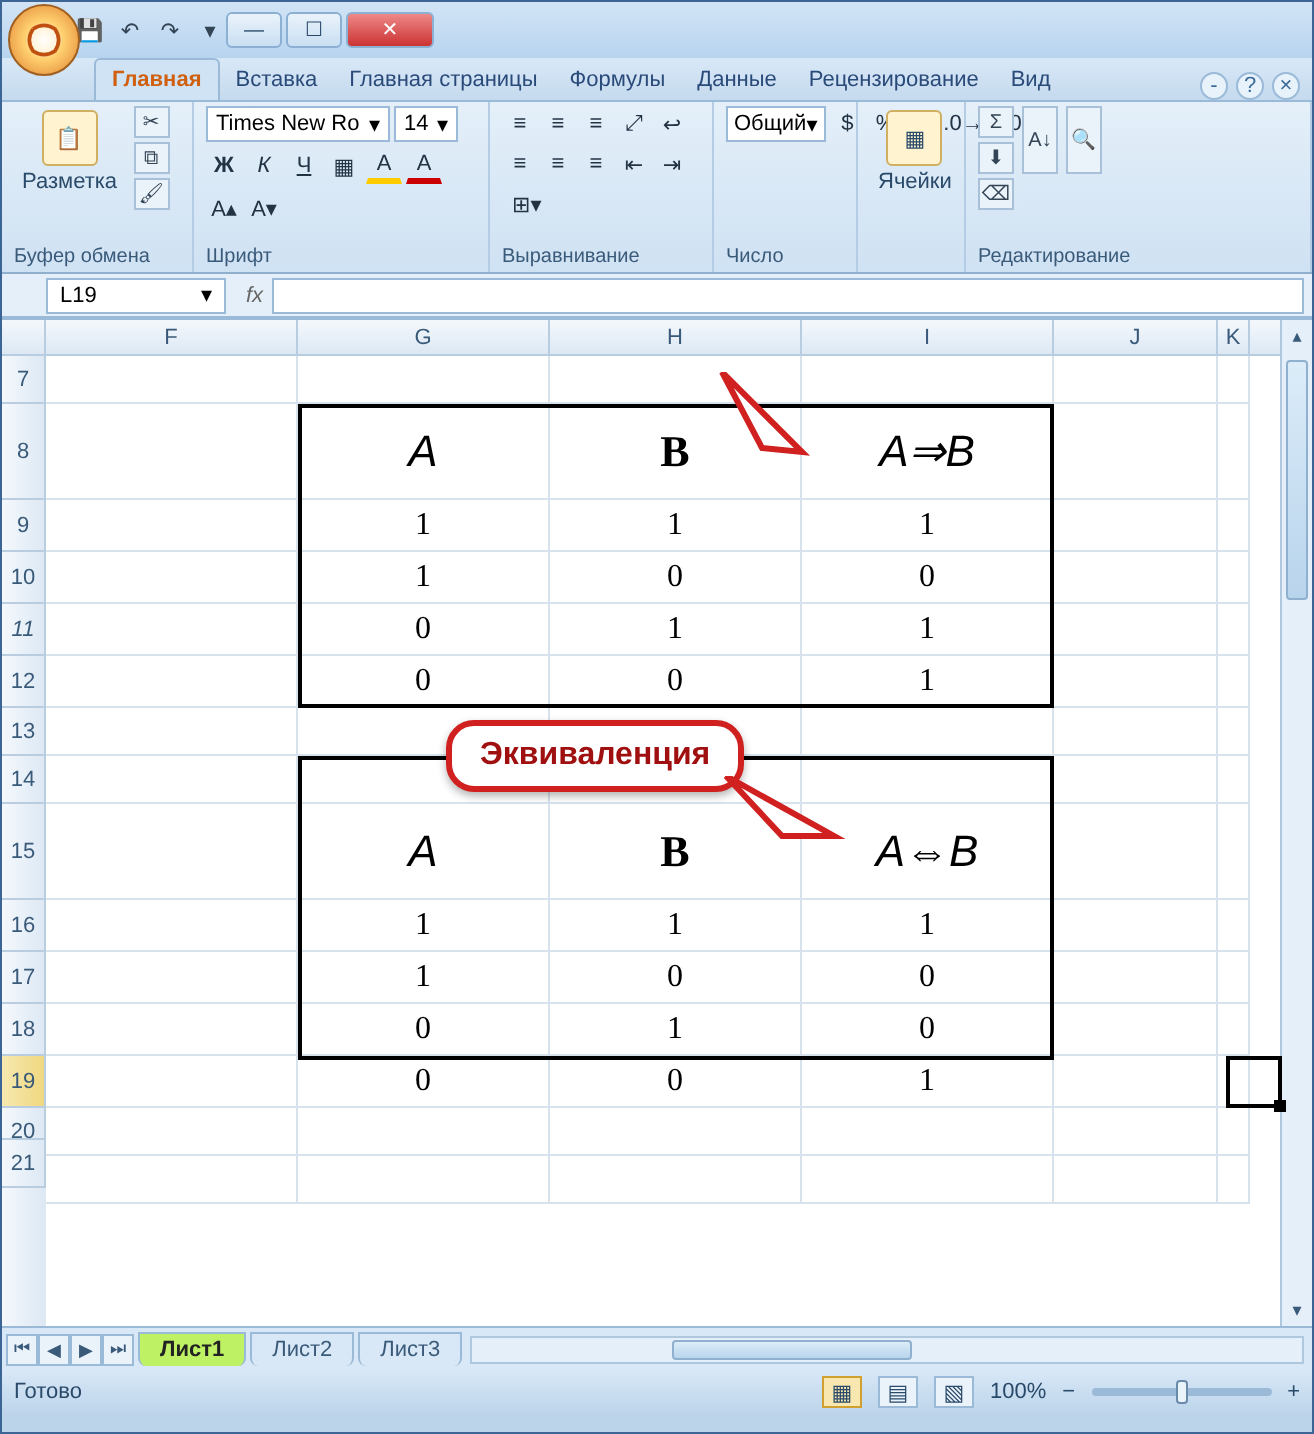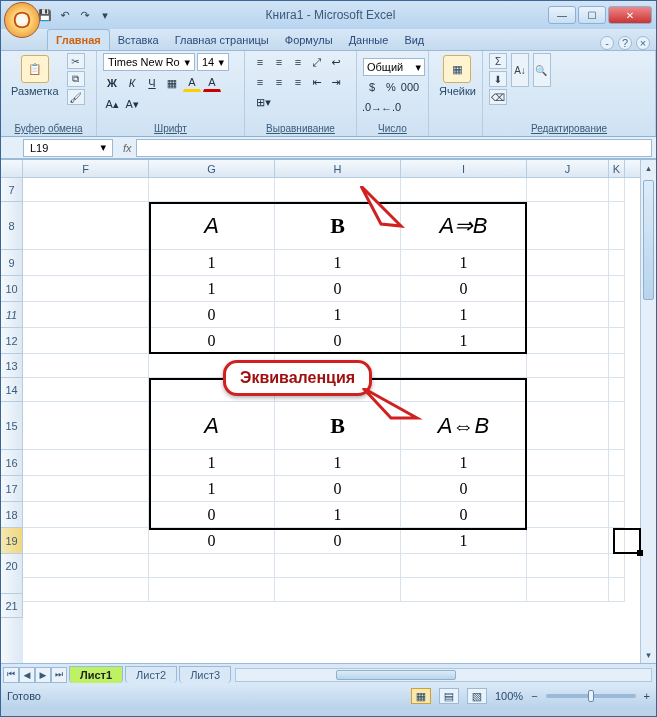--- a/index.html
+++ b/index.html
@@ -13,21 +13,21 @@
 .winbtn.close { background:linear-gradient(#e88,#c33); color:#fff; width:44px;}
 .office-btn { position:absolute; top:2px; left:4px; width:36px; height:36px; border-radius:50%; background:radial-gradient(#fff,#ffd070 40%,#e08030); border:1px solid #a06020; z-index:5; display:flex; align-items:center; justify-content:center; }
 .office-btn svg { width:22px; height:22px;}
 .tabs { height:22px; background:linear-gradient(#d8e8f7,#c5daee); display:flex; align-items:flex-end; padding-left:46px; font-size:11px; gap:0; border-bottom:1px solid #9abad8;}
 .tab { padding:4px 8px; color:#2a4a7a; cursor:pointer;}
 .tab.active { background:#cfe3f5; border:1px solid #9abad8; border-bottom:none; border-radius:3px 3px 0 0; color:#d06010; font-weight:bold;}
 .tab-right { margin-left:auto; display:flex; gap:4px; padding-right:6px;}
 .tab-right span{ width:14px; height:14px; color:#3a6a9a; font-size:11px; display:inline-flex; align-items:center; justify-content:center; border:1px solid #9abad8; border-radius:50%; background:#e8f2fb;}
 .ribbon { height:86px; background:linear-gradient(#e4eff9,#cfe2f3); display:flex; border-bottom:1px solid #8fb0cf; }
 .group { border-right:1px solid #b4cde4; padding:2px 6px; display:flex; flex-direction:column; justify-content:space-between; }
-.group-label { font-size:10px; color:#3a5a7a; text-align:center; padding:2px 0 0;text-decoration:underline;}
+.group-label { font-size:10px; color:#3a5a7a; padding:2px 0 0;}
 .group-body { display:flex; gap:4px; align-items:flex-start; flex:1;}
 .bigbtn { display:flex; flex-direction:column; align-items:center; gap:2px; padding:2px 4px; font-size:11px; color:#2a4a6a;}
 .bigbtn .ico{ width:28px; height:28px; background:#fff3d0; border:1px solid #d0b060; border-radius:3px; display:flex; align-items:center; justify-content:center;}
 .smallcol { display:flex; flex-direction:column; gap:2px;}
 .smallbtn { width:18px; height:16px; border:1px solid #a8c0d8; background:#eaf2fa; font-size:10px; display:flex; align-items:center; justify-content:center; color:#345;}
 .font-row{display:flex; gap:2px; align-items:center;}
 .font-name{ width:92px; height:18px; border:1px solid #9abad8; background:#fff; font-size:11px; padding:0 4px; display:flex; align-items:center; justify-content:space-between;}
 .font-size{ width:32px; height:18px; border:1px solid #9abad8; background:#fff; font-size:11px; padding:0 4px; display:flex; align-items:center; justify-content:space-between;}
 .fmtbtn { width:18px; height:18px; border:1px solid transparent; font-size:11px; display:flex; align-items:center; justify-content:center; color:#234;}
 .alignrow{display:flex; gap:1px;}
@@ -79,34 +79,34 @@
     </svg>
 </div>
 
 <div class="titlebar">
   <div class="qat">
     <span>💾</span>
     <span>↶</span>
     <span>↷</span>
     <span>▾</span>
   </div>
-  <div class="title">Книга1 - Microsoft Excel</div>
   <div class="winbtns">
     <div class="winbtn">—</div>
     <div class="winbtn">☐</div>
     <div class="winbtn close">✕</div>
   </div>
 </div>
 
 <div class="tabs">
   <div class="tab active">Главная</div>
   <div class="tab">Вставка</div>
   <div class="tab">Главная страницы</div>
   <div class="tab">Формулы</div>
   <div class="tab">Данные</div>
+  <div class="tab">Рецензирование</div>
   <div class="tab">Вид</div>
   <div class="tab-right">
     <span>-</span>
     <span>?</span>
     <span>×</span>
   </div>
 </div>
 
 <div class="ribbon">
   <div class="group" style="width:96px">
@@ -172,21 +172,21 @@
         <div class="fmtbtn">⇤</div>
         <div class="fmtbtn">⇥</div>
       </div>
       <div class="alignrow">
         <div class="fmtbtn" style="width:auto; padding:0 4px">⊞▾</div>
       </div>
     </div>
     <div class="group-label">Выравнивание</div>
   </div>
   <div class="group" style="width:72px">
-    <div class="group-body" style="flex-direction:column; gap:2px;justify-content:center;">
+    <div class="group-body" style="flex-direction:row; gap:2px;">
       <div class="num-sel">
           <span>Общий</span>
           <span>▾</span>
         </div>
       <div class="alignrow">
         <div class="fmtbtn">$</div>
         <div class="fmtbtn">%</div>
         <div class="fmtbtn">000</div>
       </div>
       <div class="alignrow">
@@ -249,21 +249,21 @@
       <div class="rowhead" style="height: 26px; line-height: 26px;">10</div>
       <div class="rowhead" style="height: 26px; line-height: 26px; font-style: italic;">11</div>
       <div class="rowhead" style="height: 26px; line-height: 26px;">12</div>
       <div class="rowhead" style="height: 24px; line-height: 24px;">13</div>
       <div class="rowhead" style="height: 24px; line-height: 24px;">14</div>
       <div class="rowhead" style="height: 48px; line-height: 48px;">15</div>
       <div class="rowhead" style="height: 26px; line-height: 26px;">16</div>
       <div class="rowhead" style="height: 26px; line-height: 26px;">17</div>
       <div class="rowhead" style="height: 26px; line-height: 26px;">18</div>
       <div class="rowhead highlighted-row" style="height: 26px; line-height: 26px;">19</div>
-      <div class="rowhead" style="height: 40px; line-height: 24px;">20</div>
+      <div class="rowhead" style="height: 16px; line-height: 24px;">20</div>
       <div class="rowhead" style="height: 24px; line-height: 24px;">21</div>
     </div>
   <div class="grid" id="grid">
       <div class="gridrow" style="height: 24px;">
         <div class="cell" style="width: 126px; height: 24px;"></div>
         <div class="cell" style="width: 126px; height: 24px;"></div>
         <div class="cell" style="width: 126px; height: 24px;"></div>
         <div class="cell" style="width: 126px; height: 24px;"></div>
         <div class="cell" style="width: 82px; height: 24px;"></div>
         <div class="cell" style="width: 16px; height: 24px;"></div>

